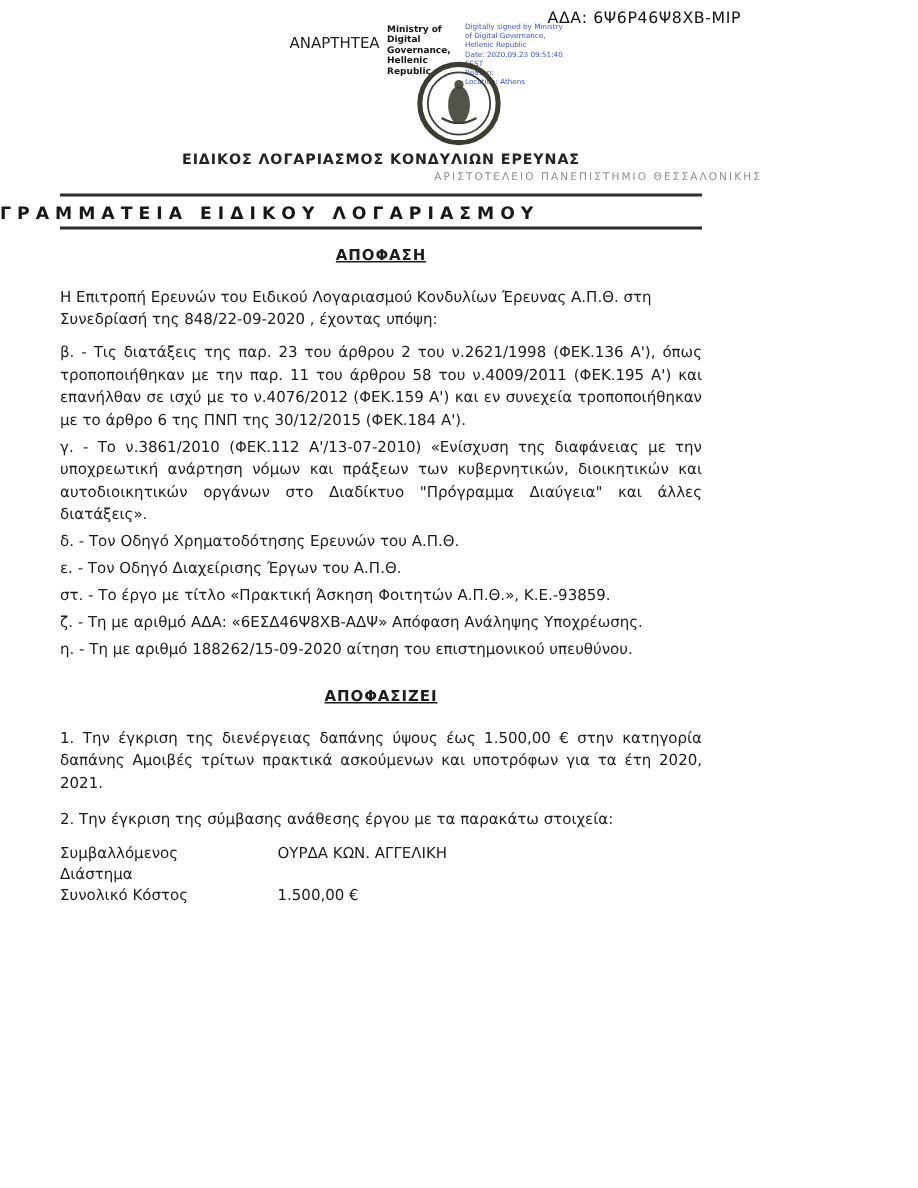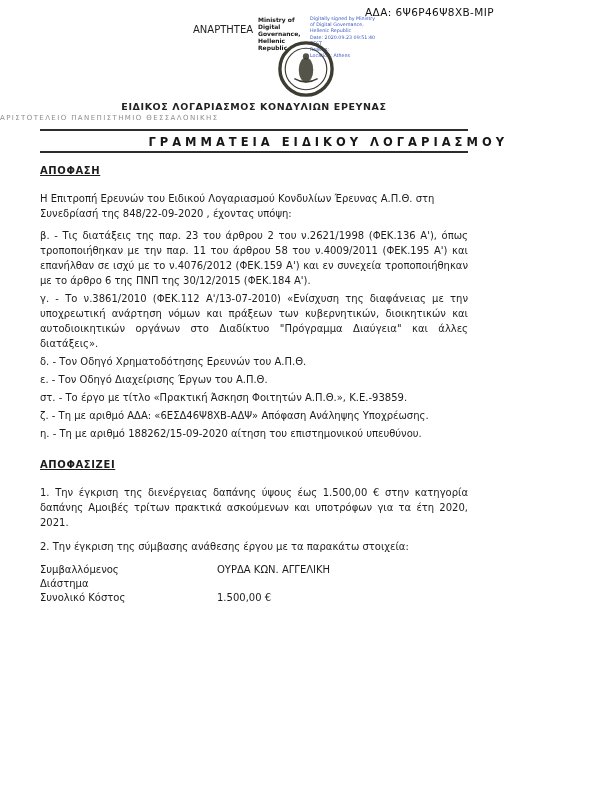--- a/index.html
+++ b/index.html
@@ -38,50 +38,50 @@
     position:absolute; top:40px; left:277px;
     width:58px; height:58px;
   }
   .org-name {
     position:absolute; top:101px; left:0; width:100%;
     text-align:center; font-weight:bold; font-size:9.5px;
     letter-spacing:0.6px; color:#232323;
   }
   .org-sub {
     position:absolute; top:114px; left:0; width:100%;
-    text-align:left; font-size:7px; color:#8d8d8d;
+    text-align:right; font-size:7px; color:#8d8d8d;
     letter-spacing:1.4px;
   }
   .rule-top {
     position:absolute; top:129px; left:40px; right:40px;
     border-top:2px solid #2d2d2d;
   }
   .banner {
     position:absolute; top:135px; left:0; width:100%;
-    text-align:right; font-weight:bold; font-size:11.5px;
+    text-align:left; font-weight:bold; font-size:11.5px;
     letter-spacing:4px; color:#171717;
   }
   .rule-bottom {
     position:absolute; top:151px; left:40px; right:40px;
     border-top:2px solid #2d2d2d;
   }
   .main {
     position:absolute; top:163px; left:40px; right:40px;
     font-size:10px; line-height:15px; color:#1c1c1c;
   }
   .section-title {
-    text-align:left; font-weight:bold; text-decoration:underline;
+    text-align:center; font-weight:bold; text-decoration:underline;
     font-size:10px; letter-spacing:0.6px; margin-bottom:13px;
   }
   .intro { margin-bottom:7px; }
   .consideration { text-align:justify; margin-bottom:3px; }
   .decides-title { margin-top:16px; margin-bottom:13px; }
   .resolution { margin-bottom:9px; text-align:justify; }
   .contract { margin-top:4px; }
-  .contract-row { display:flex; line-height:14px;gap:32px; }
+  .contract-row { display:flex; line-height:14px; }
   .contract-label { width:145px; }
   .contract-value { flex:1; }
 </style>
 </head>
 <body>
 
 <div class="page">
 
   <div class="ada">ΑΔΑ: 6Ψ6Ρ46Ψ8ΧΒ-ΜΙΡ</div>
 

